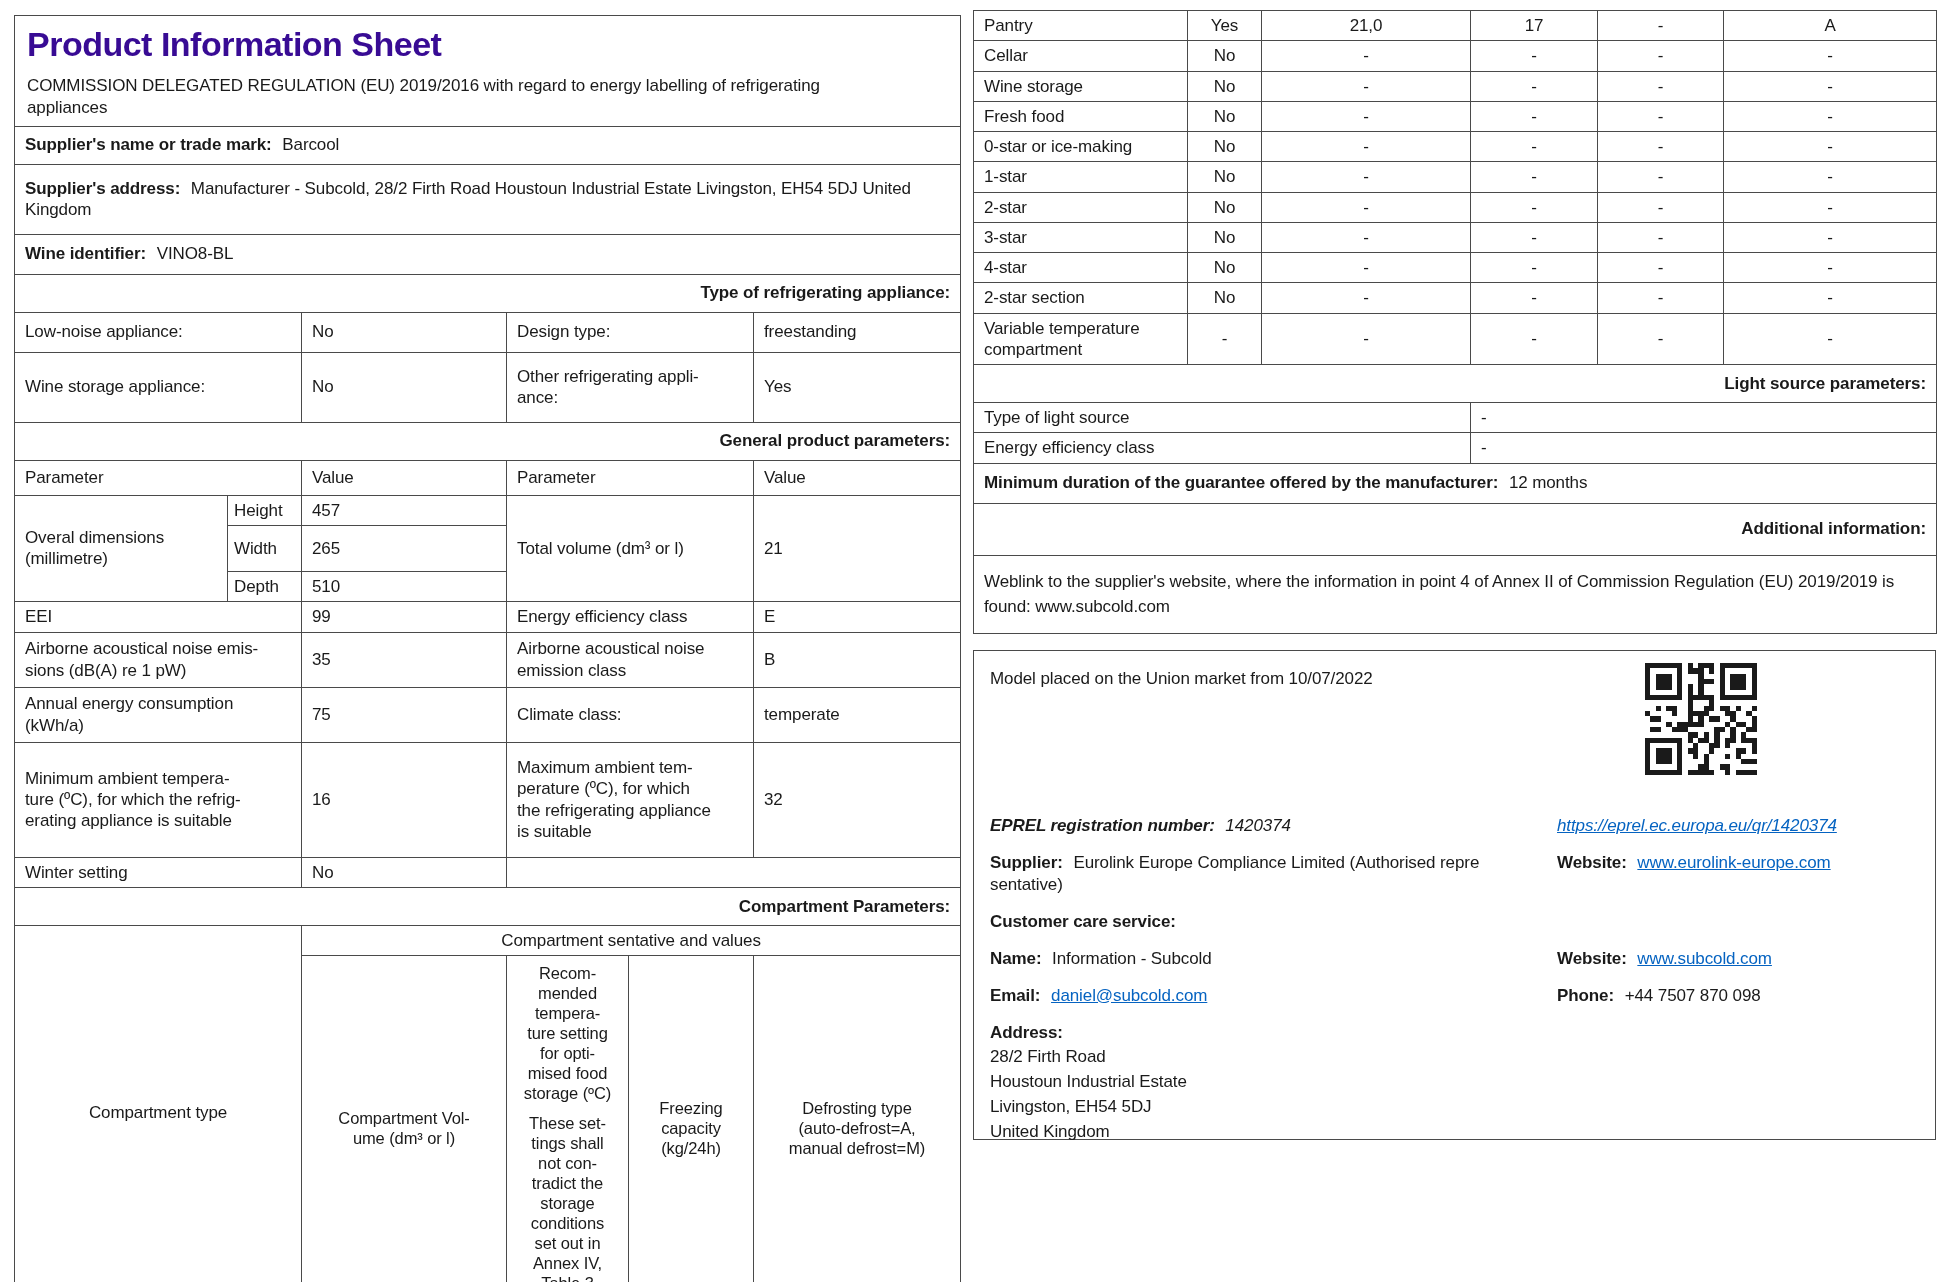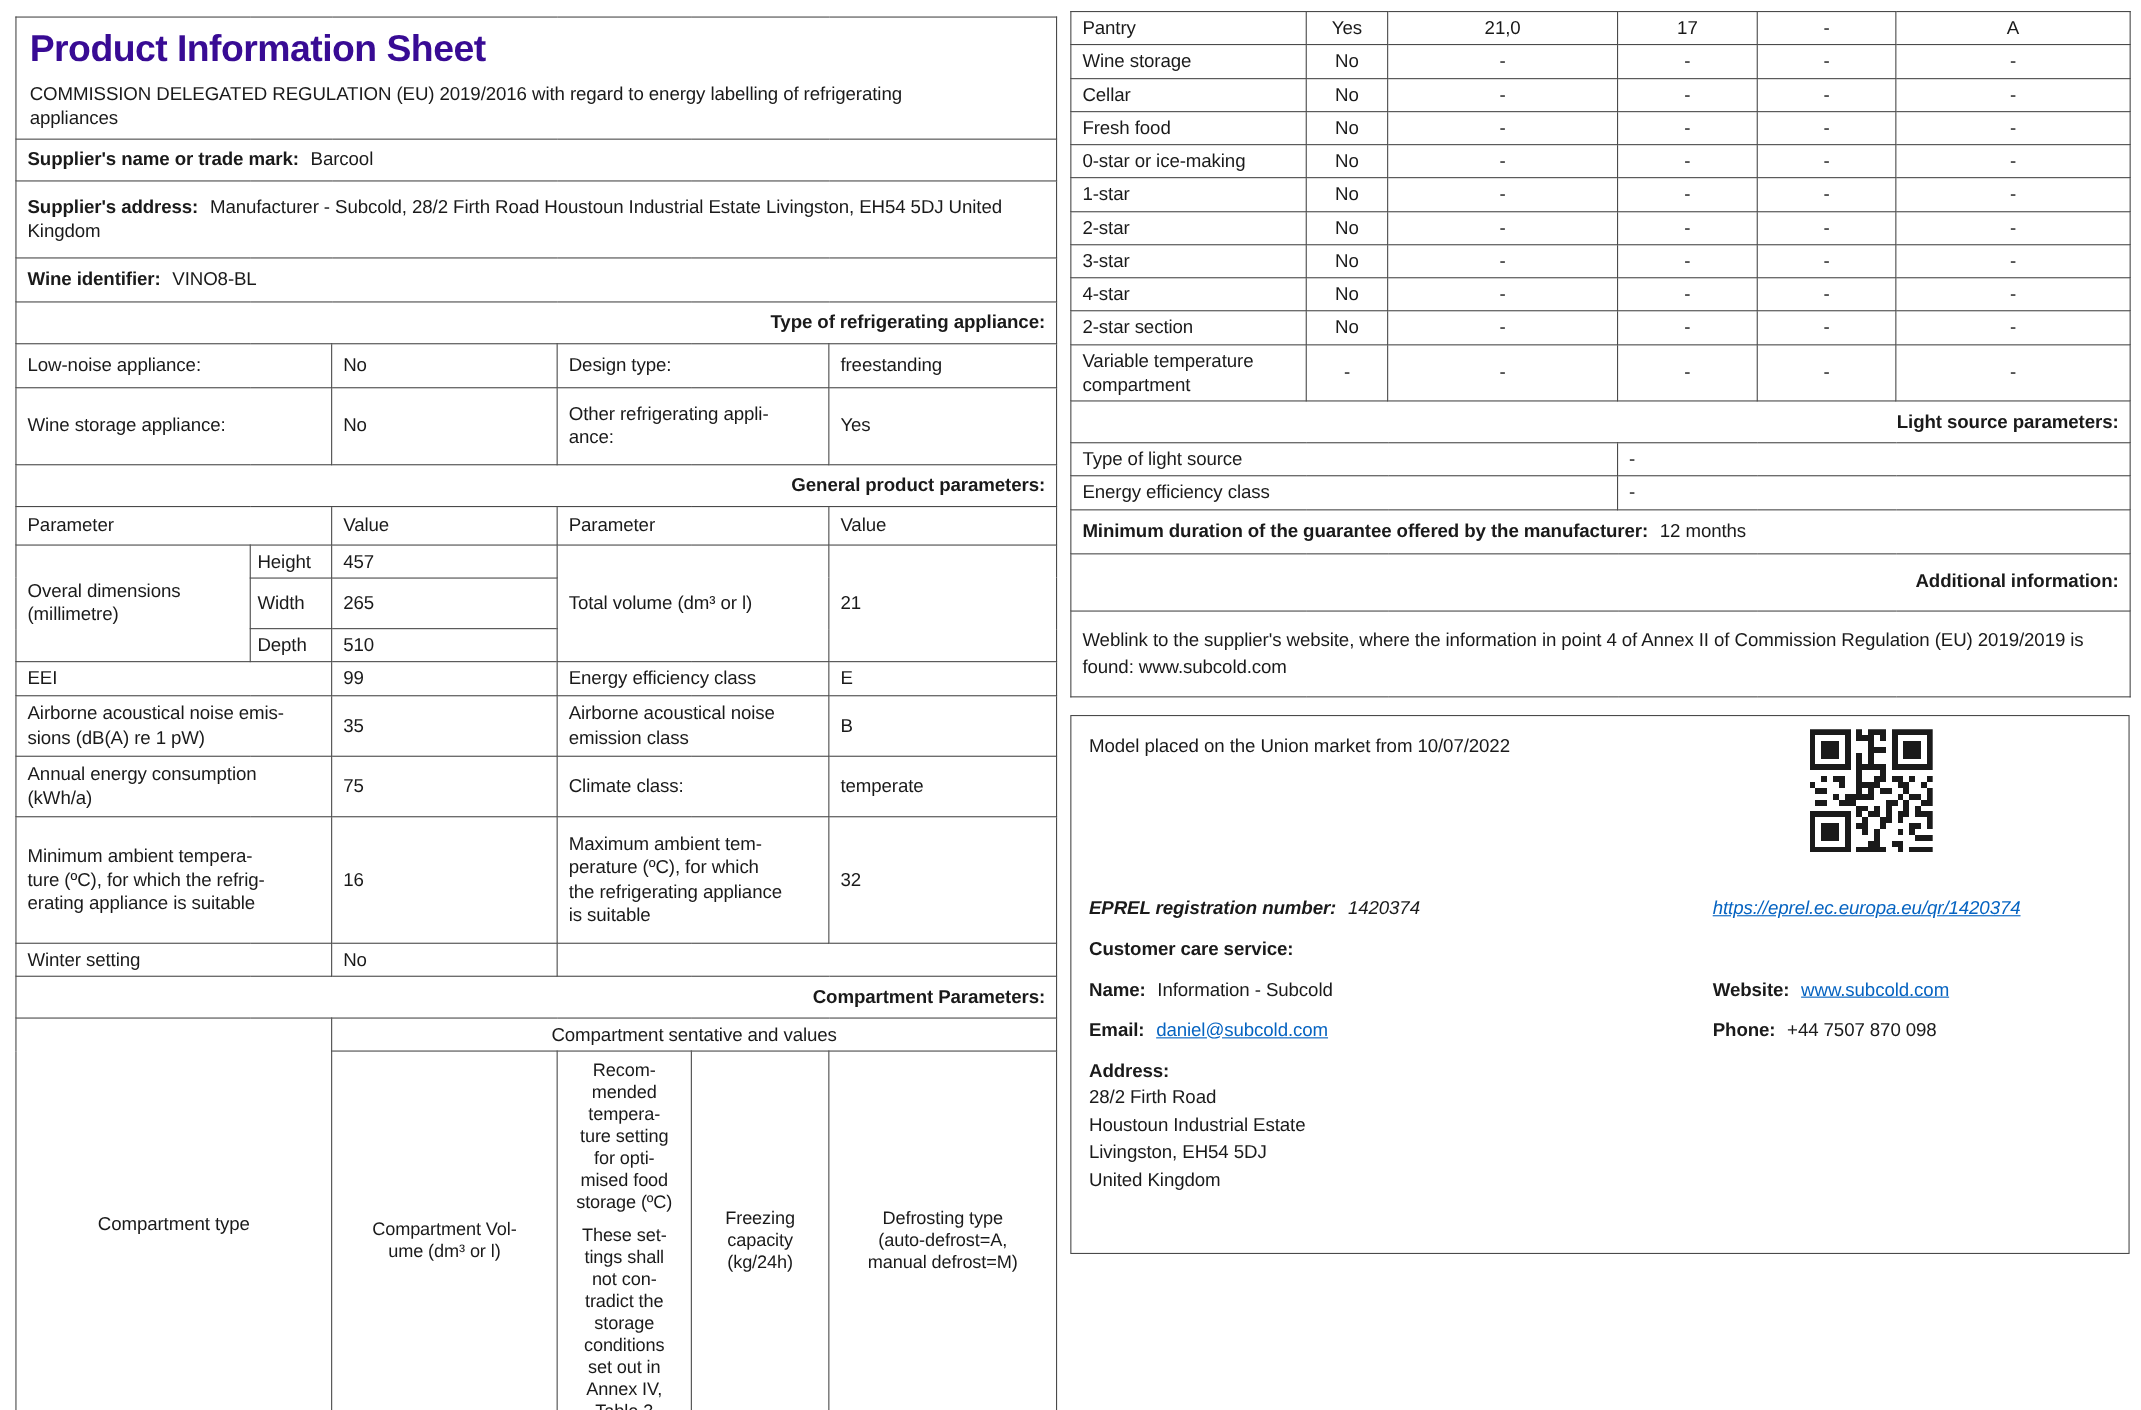--- a/index.html
+++ b/index.html
@@ -209,29 +209,29 @@
     <tbody>
         <tr style="height:28px">
           <td>Pantry</td>
           <td class="c">Yes</td>
           <td class="c">21,0</td>
           <td class="c">17</td>
           <td class="c">-</td>
           <td class="c">A</td>
         </tr>
     <tr style="height:28px">
+          <td>Cellar</td>
+          <td class="c">No</td>
+          <td class="c">-</td>
+          <td class="c">-</td>
+          <td class="c">-</td>
+          <td class="c">-</td>
+        </tr>
+    <tr style="height:28px">
           <td>Wine storage</td>
-          <td class="c">No</td>
-          <td class="c">-</td>
-          <td class="c">-</td>
-          <td class="c">-</td>
-          <td class="c">-</td>
-        </tr>
-    <tr style="height:28px">
-          <td>Cellar</td>
           <td class="c">No</td>
           <td class="c">-</td>
           <td class="c">-</td>
           <td class="c">-</td>
           <td class="c">-</td>
         </tr>
     <tr style="height:28px">
           <td>Fresh food</td>
           <td class="c">No</td>
           <td class="c">-</td>
@@ -333,20 +333,31 @@
     <div class="brow first">
       <div class="bleft">
         <span class="b">EPREL registration number:</span>
         <span class="val">1420374</span>
       </div>
       <div class="bright">
         <span class="lnk">https://eprel.ec.europa.eu/qr/1420374</span>
       </div>
     </div>
     <div class="brow">
+      <div class="bleft">
+        <span class="b">Supplier:</span>
+        <span class="val pre">Eurolink Europe Compliance Limited (Authorised repre
+sentative)</span>
+      </div>
+      <div class="bright">
+        <span class="b">Website:</span>
+        <span class="lnk val">www.eurolink-europe.com</span>
+      </div>
+    </div>
+    <div class="brow">
       <span class="b">Customer care service:</span>
     </div>
     <div class="brow">
       <div class="bleft">
         <span class="b">Name:</span>
         <span class="val">Information - Subcold</span>
       </div>
       <div class="bright">
         <span class="b">Website:</span>
         <span class="lnk val">www.subcold.com</span>

